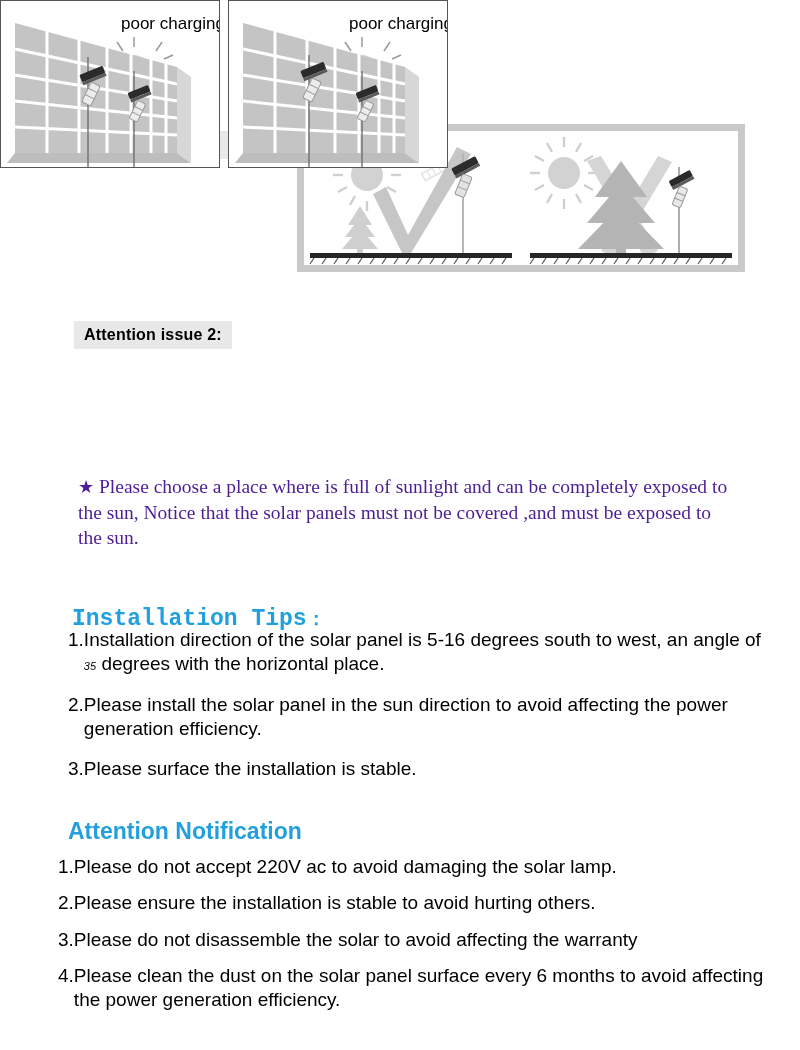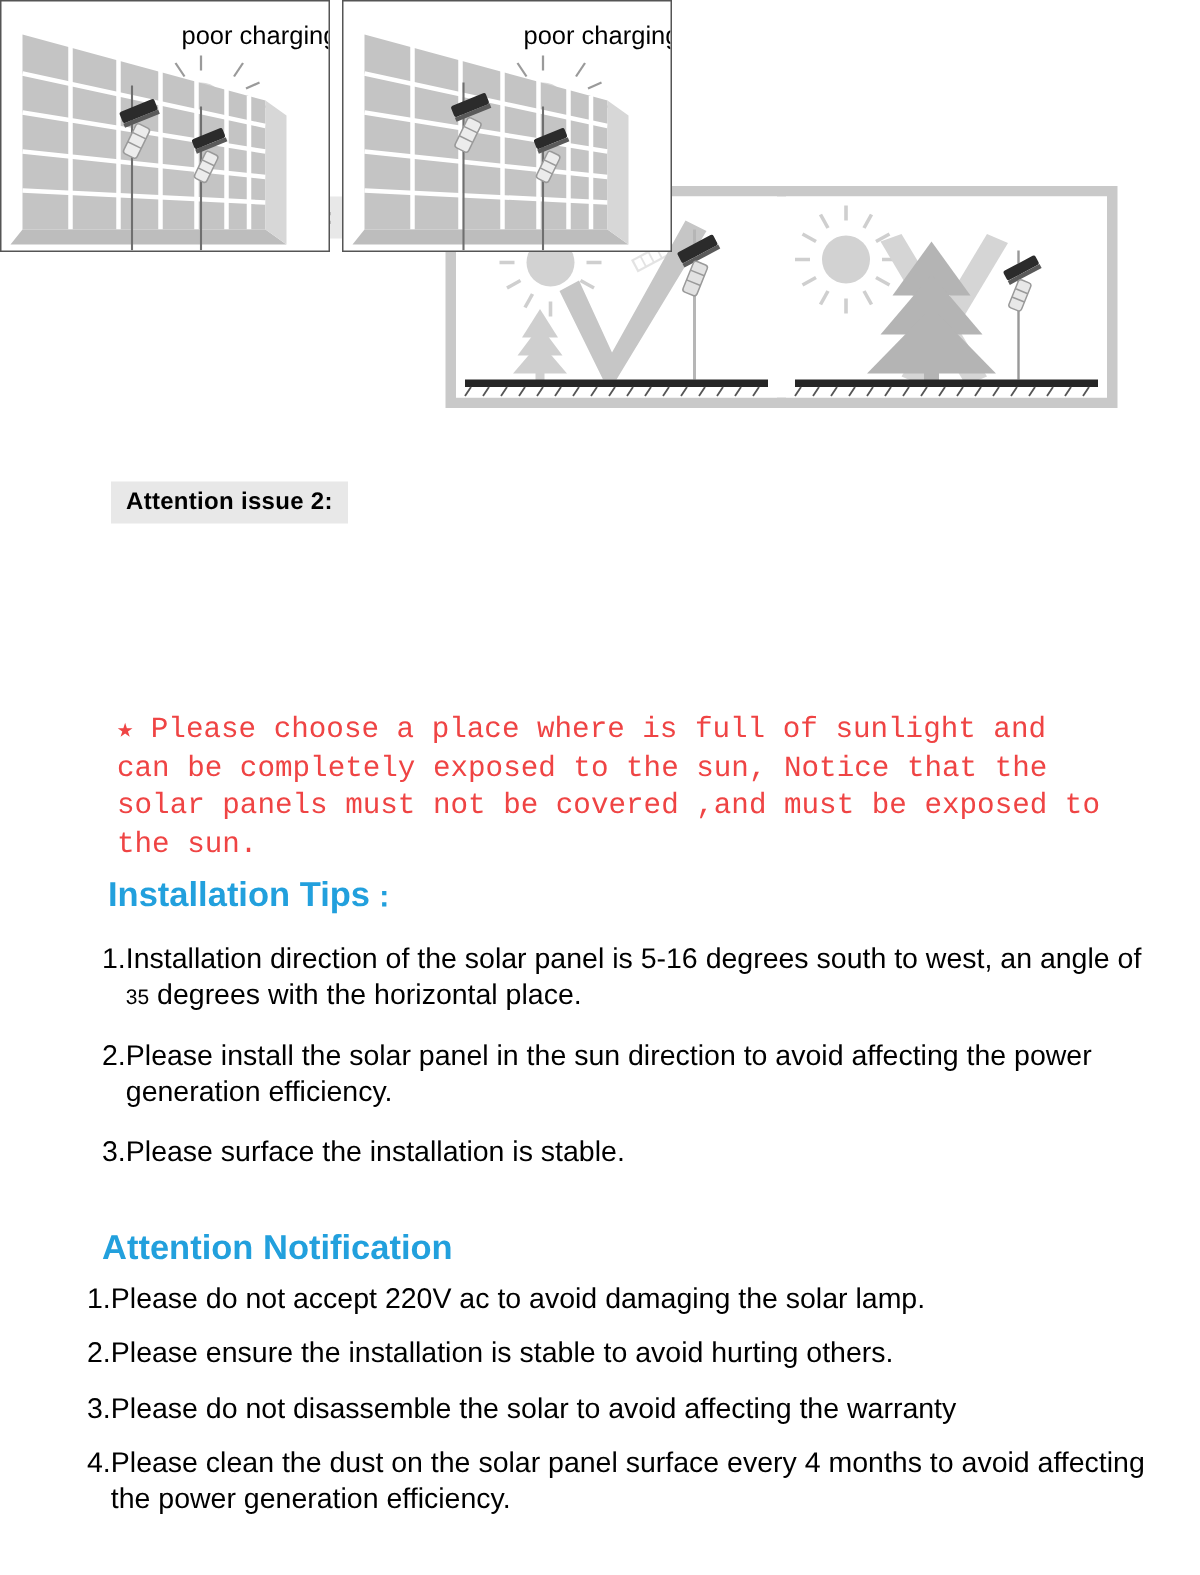--- a/index.html
+++ b/index.html
@@ -70,34 +70,34 @@
 
   .illus-svg { display: block; width: 100%; height: 100%; }
 
   
   #star-note {
     position: absolute;
     left: 78px; top: 474px;
     width: 660px;
     font-size: 19.5px;
     line-height: 1.32;
-    color: #ef4444;
-    font-family: Liberation Mono, monospace;
+    color: #4c1d95;
+    font-family: Liberation Serif, serif;
   }
   #star-note .star { font-size: 18px; }
 
   
   .section-heading {
     position: absolute;
     color: #22a0dd;
     font-weight: bold;
     font-size: 23px;
     white-space: nowrap;
   }
-  #tips-heading { left: 72px; top: 583px; }
+  #tips-heading { left: 72px; top: 606px; font-family: Liberation Mono, monospace; }
   #tips-heading .colon { font-size: 19px; }
   #notif-heading { left: 68px; top: 818px; }
 
   
   .num-list {
     position: absolute;
     margin: 0;
     padding: 0;
     list-style: none;
   }
@@ -108,21 +108,21 @@
     line-height: 1.28;
     color: #000;
   }
   .num-list li .num {
     flex: 0 0 auto;
     white-space: pre;
   }
   .num-list li .body {
     flex: 1 1 auto;
   }
-  .small-num { font-size: 14px; }
+  .small-num { font-size: 11px; font-style: italic; }
 
   #tips-list { left: 68px; top: 628px; width: 700px; }
   #tips-list li { margin-bottom: 16px; }
   #tips-list li .body { text-indent: 0; }
 
   #notif-list { left: 58px; top: 855px; width: 720px; }
   #notif-list li { margin-bottom: 12px; }
 </style>
 </head>
 <body>
@@ -437,15 +437,15 @@
   <li>
     <span class="num">2.</span>
     <span class="body">Please ensure the installation is stable to avoid hurting others.</span>
   </li>
   <li>
     <span class="num">3.</span>
     <span class="body">Please do not disassemble the solar to avoid affecting the warranty</span>
   </li>
   <li>
     <span class="num">4.</span>
-    <span class="body">Please clean the dust on the solar panel surface every 4 months to avoid affecting the power generation efficiency.</span>
+    <span class="body">Please clean the dust on the solar panel surface every 6 months to avoid affecting the power generation efficiency.</span>
   </li>
 </ul>
 
 </body></html>

